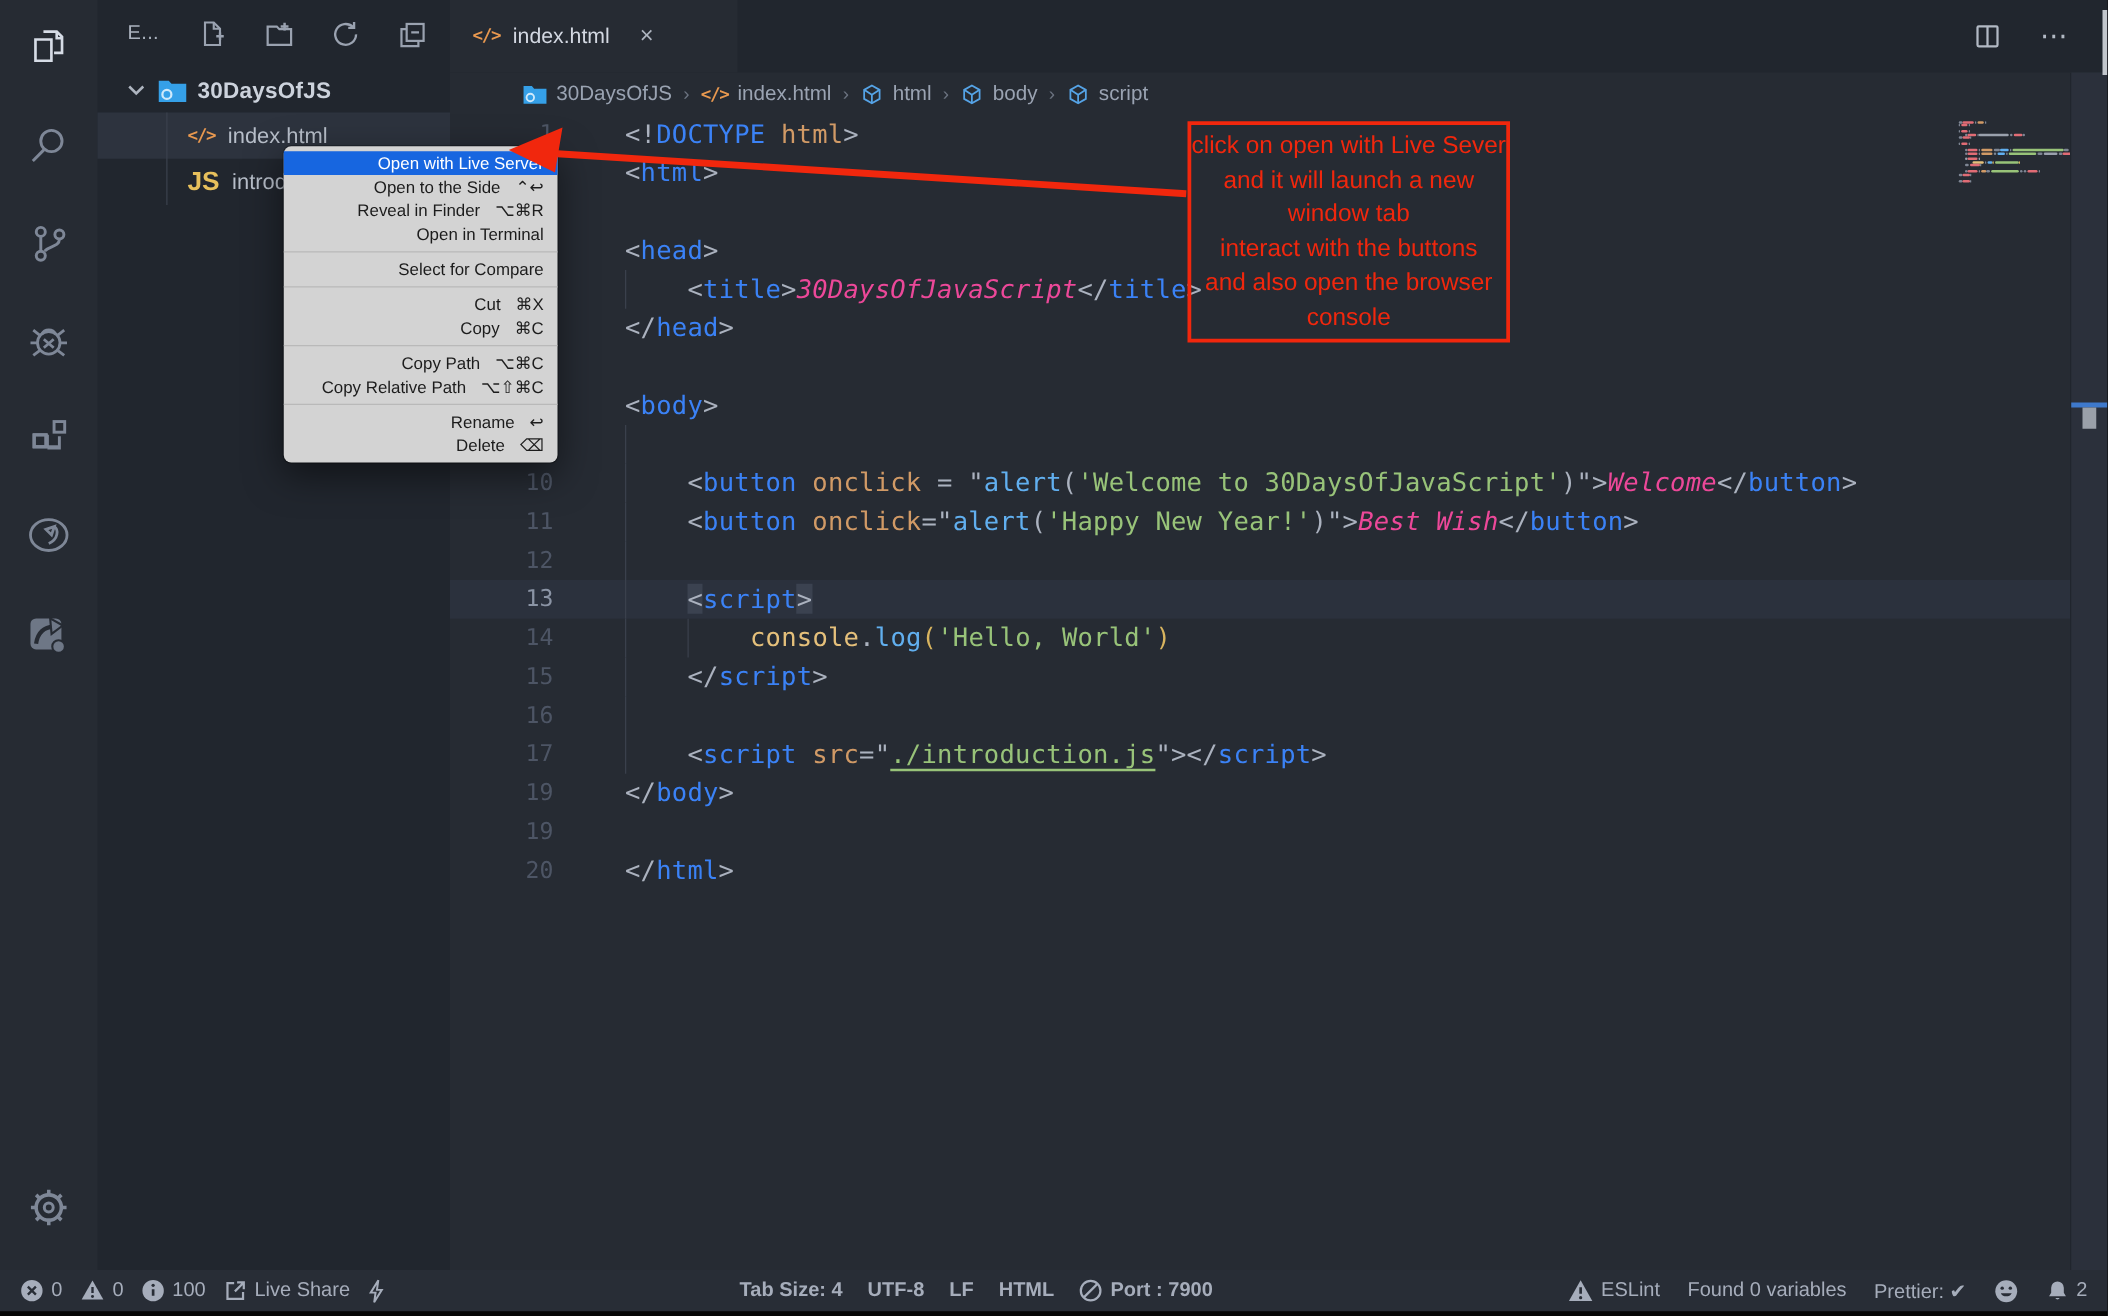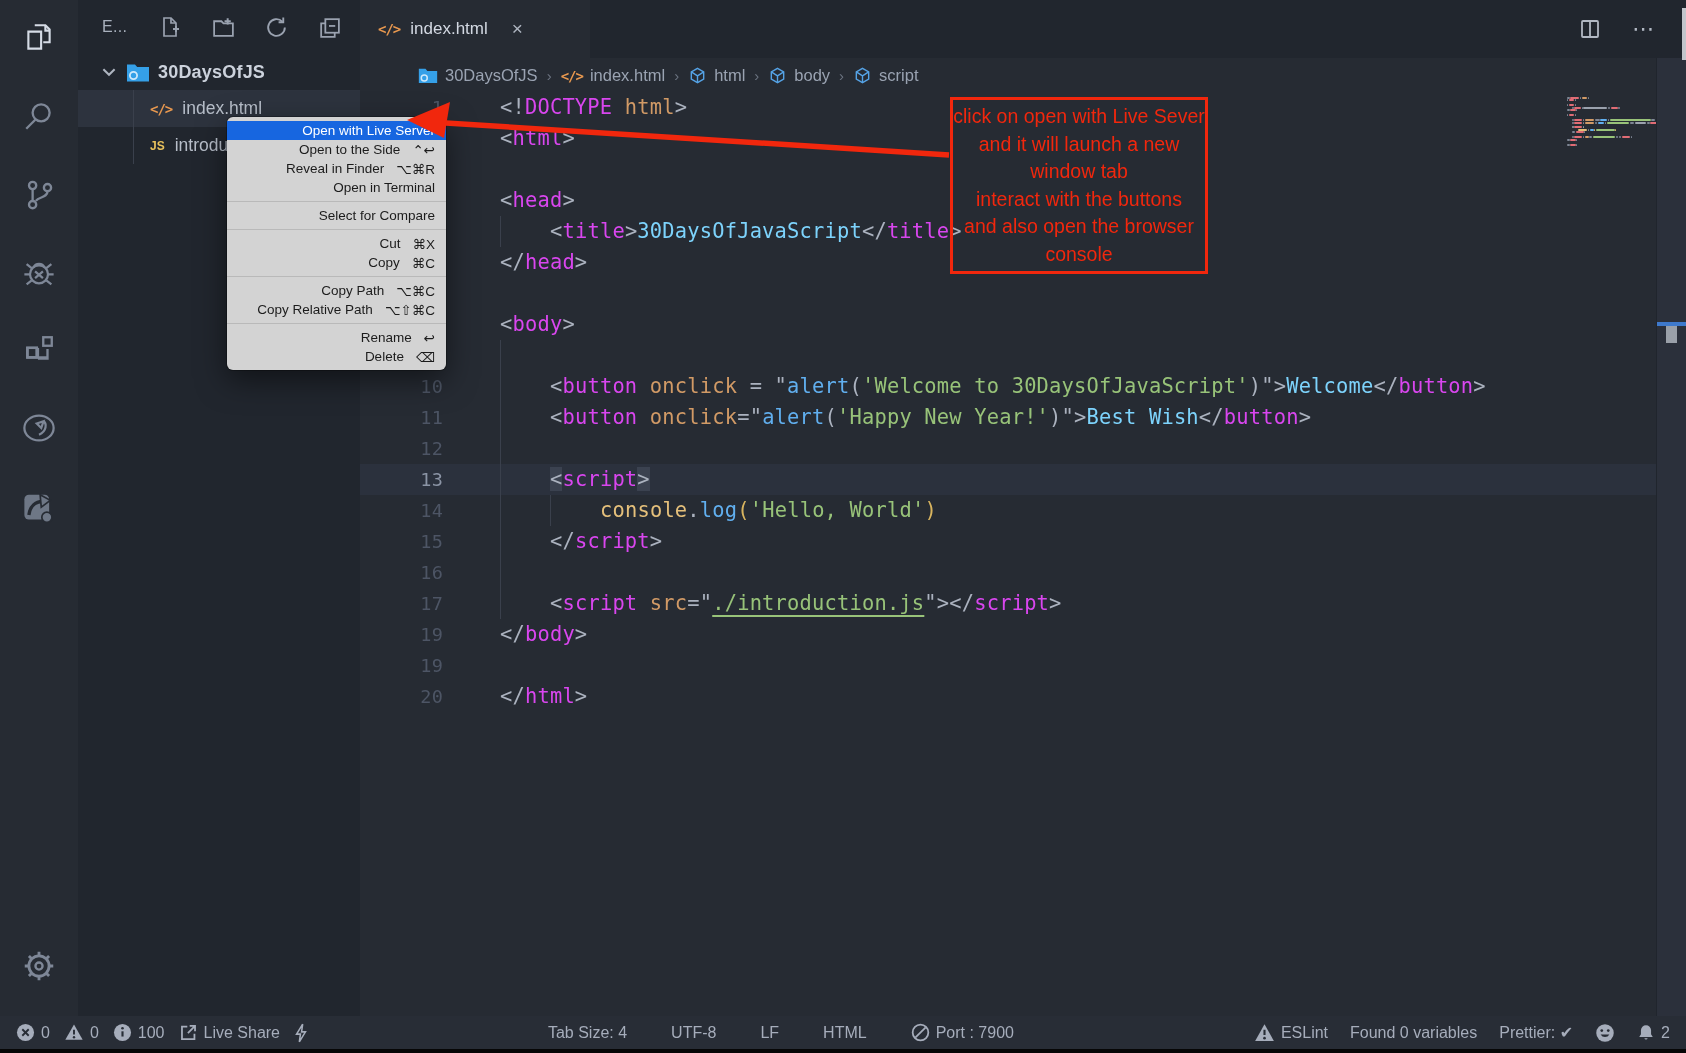--- a/index.html
+++ b/index.html
@@ -25,21 +25,21 @@
   .sb-actions .act { width:26px; height:26px; cursor:pointer; display:flex; align-items:center; justify-content:center; }
   .folder-row { display:flex; align-items:center; height:36px; padding-left:22px; gap:8px; cursor:pointer; }
   .folder-name { font-size:18px; font-weight:700; color:#ccd2dc; letter-spacing:.2px; }
   .tree { position:relative; }
   .tree-guide { position:absolute; left:55px; top:0; bottom:0; width:1px; background:#3a404c; }
   .file-row { display:flex; align-items:center; height:37px; padding-left:72px; gap:10px;
     font-size:17.5px; color:#b7bec9; cursor:pointer; white-space:nowrap; }
   .file-row.selected { background:#2d333e; }
   .html-glyph { color:#e8984f; font-weight:700; font-size:14px; letter-spacing:-1px;
     font-family:"DejaVu Sans Mono",monospace; }
-  .js-glyph { color:#e7c05c; font-weight:700; font-size:12px; }
+  .js-glyph { color:#e7c05c; font-weight:700; font-size:21px; }
 
   
   .editor-region { position:absolute; left:360px; top:0; right:0; height:1016px;
     background:#262b33; z-index:1; }
   .tab-bar { position:absolute; left:0; top:0; right:0; height:58px; background:#21262e;
     display:flex; align-items:stretch; }
   .tab { display:flex; align-items:center; gap:10px; padding:0 20px 0 18px; background:#262b33;
     color:#d3d8e2; font-size:17px; cursor:pointer; min-width:230px; }
   .tab-close { color:#aeb5c0; font-size:19px; margin-left:14px; cursor:pointer; }
   .tab-actions { margin-left:auto; display:flex; align-items:center; gap:30px; padding-right:30px; color:#b2b9c4; }
@@ -53,41 +53,41 @@
 
   
   .code-area { position:absolute; left:0; top:92px; right:0; bottom:0;
     font-family:"DejaVu Sans Mono",monospace; font-size:20.4px; letter-spacing:.2px; }
   .code-line { display:flex; height:31px; line-height:31px; white-space:pre; }
   .code-line.current { background:#2b313d; }
   .ln { width:83px; text-align:right; color:#4d5565; font-size:18.5px; flex:none; }
   .current .ln { color:#8b94a5; }
   .ltext { margin-left:57px; color:#abb2bf; }
   .guide { display:inline-block; width:50px; height:31px; vertical-align:top; border-left:1px solid #3a404c; }
-  .tk-p { color:#abb2bf; } .tk-tag { color:#d946ef; } .tk-attr { color:#d19a66; }
+  .tk-p { color:#abb2bf; } .tk-tag { color:#3b82f6; } .tk-attr { color:#d19a66; }
   .tk-str { color:#98c379; } .tk-fn { color:#61afef; } .tk-obj { color:#e5c07b; }
-  .tk-gold { color:#d8b45f; } .tk-txt { color:#7dd3fc; }
+  .tk-gold { color:#d8b45f; } .tk-txt { color:#ec4899;font-style:italic; }
   .tk-link { color:#98c379; text-decoration:underline; text-underline-offset:5px; }
   .tk-bm { color:#abb2bf; background:#3b4250; }
 
   
   .minimap { position:absolute; right:31px; top:97px; width:88px; height:50px; }
   .mm-line { position:absolute; height:2px; border-radius:1px; }
   .scroll-strip { position:absolute; right:0; top:58px; bottom:0; width:30px; background:#2b303b;
     border-left:1px solid #20252d; }
   .strip-blue { position:absolute; left:0; right:0; top:264px; height:4px; background:#3e79cc; }
   .strip-thumb { position:absolute; left:9px; top:268px; width:11px; height:17px; background:#9aa0a9; cursor:pointer; }
   .top-sliver { position:absolute; right:0; top:8px; width:4px; height:52px; background:#c2c6cc; z-index:60; }
 
   
   .status-bar { position:absolute; left:0; top:1016px; width:1686px; height:33px; background:#282d36;
     color:#a6adbb; display:flex; align-items:center; font-size:16px; padding:0 16px; z-index:50; }
   .st-group { display:flex; align-items:center; gap:20px; }
   .st-left { gap:14px; }
-  .st-center { margin:0 auto; gap:44px; }
+  .st-center { margin:0 auto; gap:20px;font-weight:bold; }
   .st-right { gap:22px;text-align:right; }
   .st-item { display:flex; align-items:center; gap:6px; cursor:pointer; white-space:nowrap; }
   .bottom-edge { position:absolute; left:0; top:1049px; width:1686px; height:4px; background:#060606; z-index:55; }
 
   
   .context-menu { position:absolute; left:227px; top:117px; width:219px; background:#d3d3d3;
     border-radius:6px; box-shadow:0 10px 30px rgba(0,0,0,.5), 0 0 0 1px rgba(0,0,0,.25);
     padding:4px 0; z-index:30; font-size:13.5px; color:#1c1c1c; }
   .cm-item { display:flex; align-items:center; height:19px; padding:0 11px; cursor:pointer; }
   .cm-item .cm-label { flex:1; white-space:nowrap;text-align:right; }

